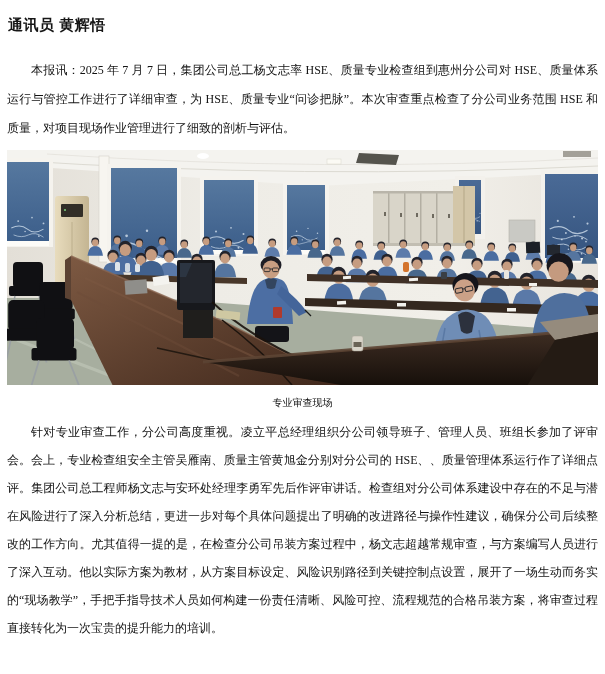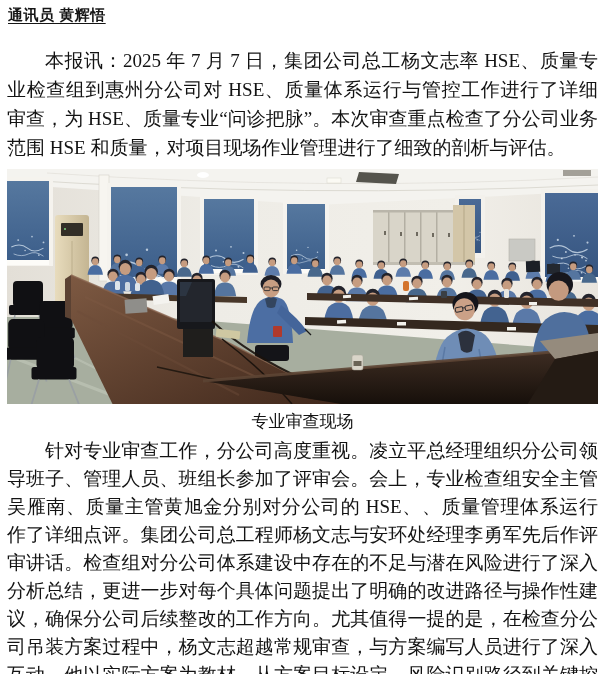--- a/index.html
+++ b/index.html
@@ -6,28 +6,28 @@
   body { width:605px; }
   .page {
     width:605px; min-height:674px; box-sizing:border-box;
     padding:5px 7px 10px 7px;
     font-family:"Liberation Serif","DejaVu Serif",serif;
     color:#161616;
   }
   .byline {
     font-family:"Liberation Sans","DejaVu Sans",sans-serif;
     font-size:15px; font-weight:bold;
-    text-decoration:underline; text-underline-offset:3px;
-    margin:1px 0 0 1px; letter-spacing:0.5px;
+    text-underline-offset:3px;
+    margin:11px 0 0 1px; letter-spacing:0.5px;
   }
-  .para { font-size:19px; text-align:justify; text-indent:2em; color:#131313; }
+  .para { font-size:12px; text-align:justify; text-indent:2em; color:#131313; }
   .p1 { margin:21px 0 0 0; line-height:29px; }
   .photo-fig { margin:7px 0 0 0; }
   .photo-frame { display:block; width:591px; height:235px; }
-  .caption { text-align:center; font-size:17px; line-height:22px; margin-top:7px; color:#131313; }
+  .caption { text-align:center; font-size:10px; line-height:22px; margin-top:7px; color:#131313; }
   .p2 { margin:4px 0 0 0; line-height:28px; }
 </style>
 </head>
 <body>
 
 <div class="page">
 
   <div class="byline">通讯员 黄辉悟</div>
 
   <p class="para p1">本报讯：2025 年 7 月 7 日，集团公司总工杨文志率 HSE、质量专业检查组到惠州分公司对 HSE、质量体系运行与管控工作进行了详细审查，为 HSE、质量专业“问诊把脉”。本次审查重点检查了分公司业务范围 HSE 和质量，对项目现场作业管理进行了细致的剖析与评估。</p>

